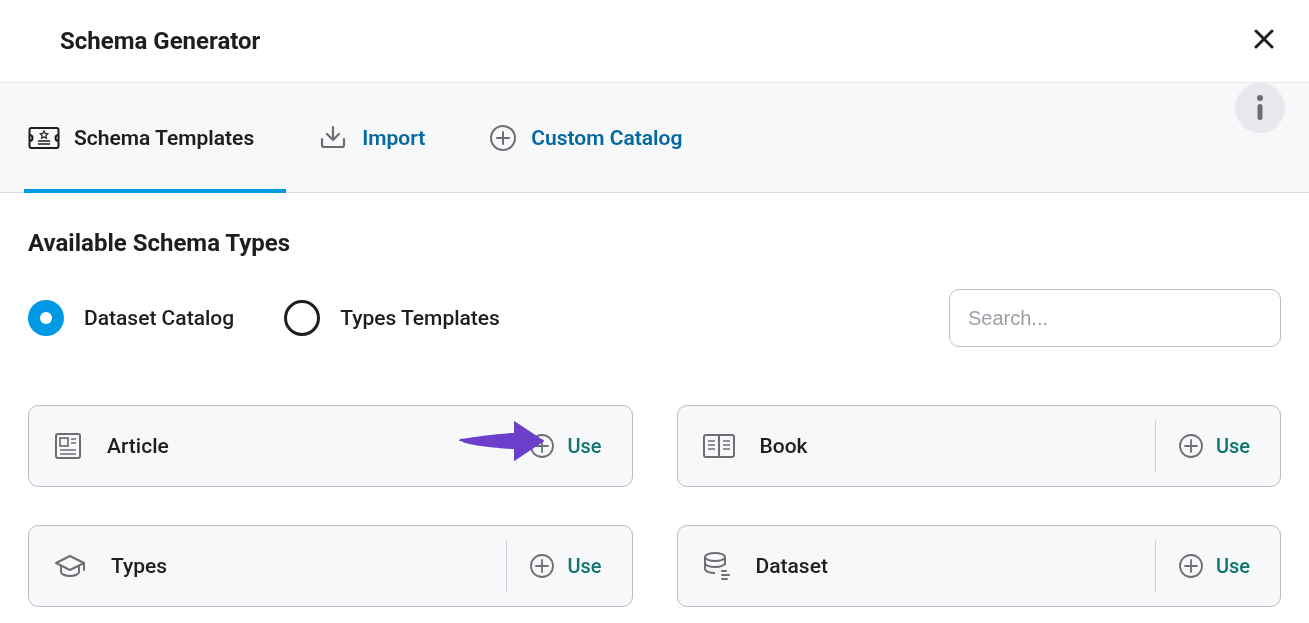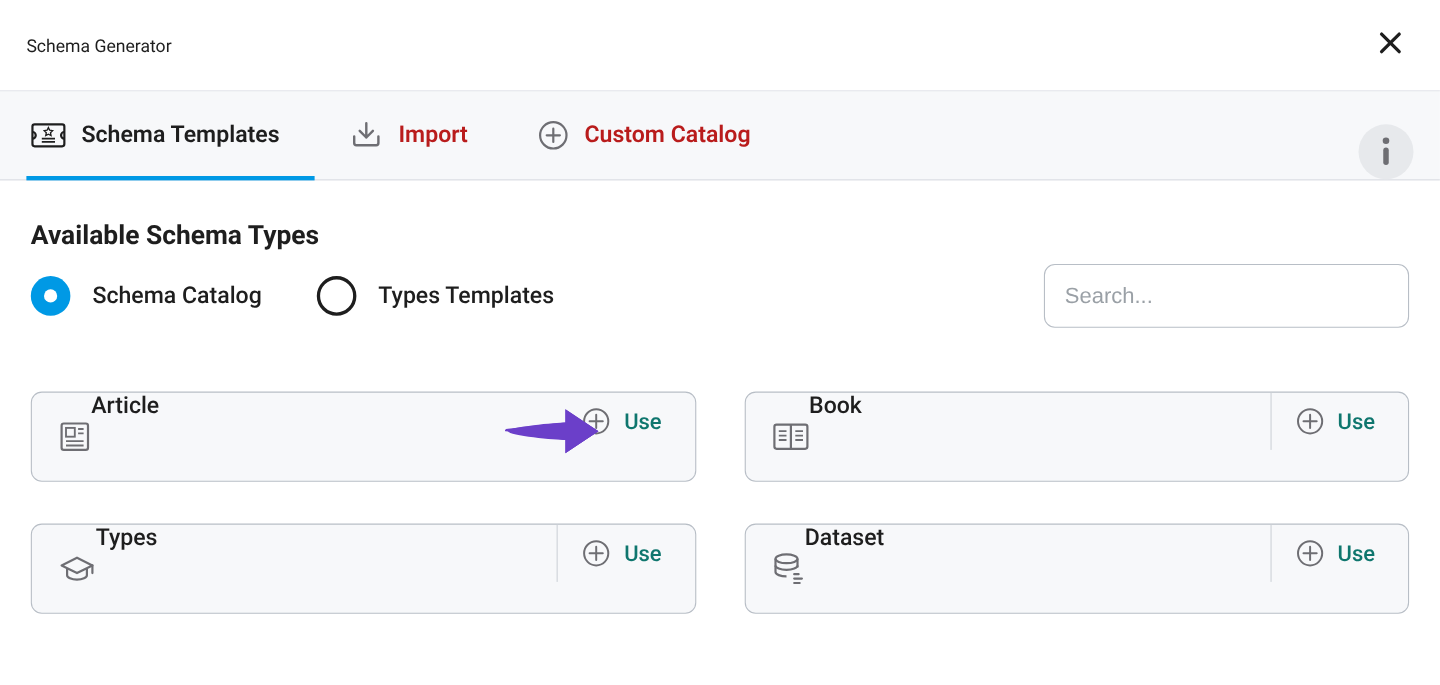--- a/index.html
+++ b/index.html
@@ -11,47 +11,48 @@
     height: 623px;
     overflow: hidden;
   }
   .header {
     display: flex;
     align-items: center;
     justify-content: space-between;
     padding: 24px 30px 24px 24px;
   }
   .header-title {
-    font-size: 16px;
-    font-weight: 400;
-    color: #1e1e1e;
+    font-size: 24px;
+    font-weight: 700;
+    color: #1e1e1e;
+    margin-left: 36px;
   }
   .close-btn {
     cursor: pointer;
     padding: 4px;
   }
   .tabbar {
     display: flex;
-    align-items: flex-end;
+    align-items: flex-start;
     background: #f7f8fa;
     border-top: 1px solid #e5e7eb;
     border-bottom: 1px solid #d9dce1;
     padding: 0 24px;
-    height: 82px;
+    height: 111px;
     position: relative;
   }
   .tab {
     display: flex;
     align-items: center;
     gap: 14px;
     padding: 0 28px 0 4px;
     height: 100%;
     font-size: 21px;
     font-weight: 600;
-    color: #b91c1c;
+    color: #0369a1;
     cursor: pointer;
     position: relative;
     margin-right: 32px;
   }
   .tab.active {
     color: #1e1e1e;
   }
   .tab.active::after {
     content: "";
     position: absolute;
@@ -68,21 +69,21 @@
     display: flex; align-items:center; justify-content:center;
     cursor: pointer;
   }
   .content {
     padding: 36px 28px 0 28px;
   }
   .section-title {
     font-size: 24px;
     font-weight: 700;
     color: #1e1e1e;
-    margin-bottom: 12px;
+    margin-bottom: 32px;
   }
   .toolbar {
     display: flex;
     align-items: center;
     gap: 50px;
     margin-bottom: 58px;
   }
   .radio-group {
     display: flex;
     align-items: center;
@@ -127,25 +128,27 @@
   }
   .search-input::placeholder { color: #9aa0a6; }
   .cards {
     display: grid;
     grid-template-columns: 1fr 1fr;
     gap: 38px 44px;
     position: relative;
   }
   .card {
     display: flex;
+    align-items: center;
     height: 82px;
     border: 1.5px solid #b8bec6;
     border-radius: 10px;
     background: #f7f8fa;
     padding: 0 16px 0 24px;
+    gap: 24px;
   }
   .card-name {
     font-size: 21px;
     font-weight: 500;
     color: #1e1e1e;
     flex: 1;
   }
   .card-icon { display:flex; align-items:center; }
   .use-btn {
     display: flex;
@@ -218,21 +221,21 @@
 
 <div class="content">
   <div class="section-title">Available Schema Types</div>
 
   <div class="toolbar">
     <div class="radio-group">
       <div class="radio-item">
         <span class="radio-outer selected">
             <span class="dot"></span>
           </span>
-        <span>Schema Catalog</span>
+        <span>Dataset Catalog</span>
       </div>
       <div class="radio-item">
         <span class="radio-outer unselected"></span>
         <span>Types Templates</span>
       </div>
     </div>
     <div class="search-wrap">
       <input class="search-input" placeholder="Search..." style="">
     </div>
   </div>

